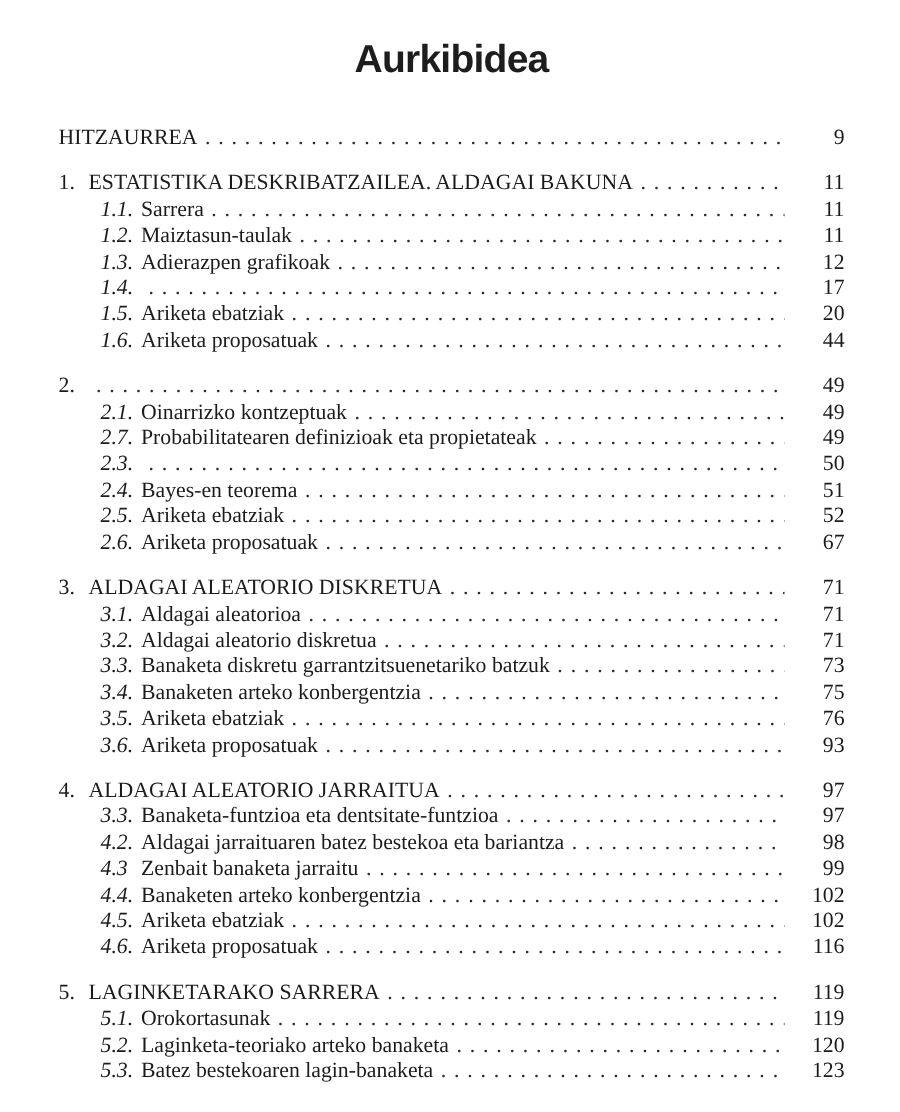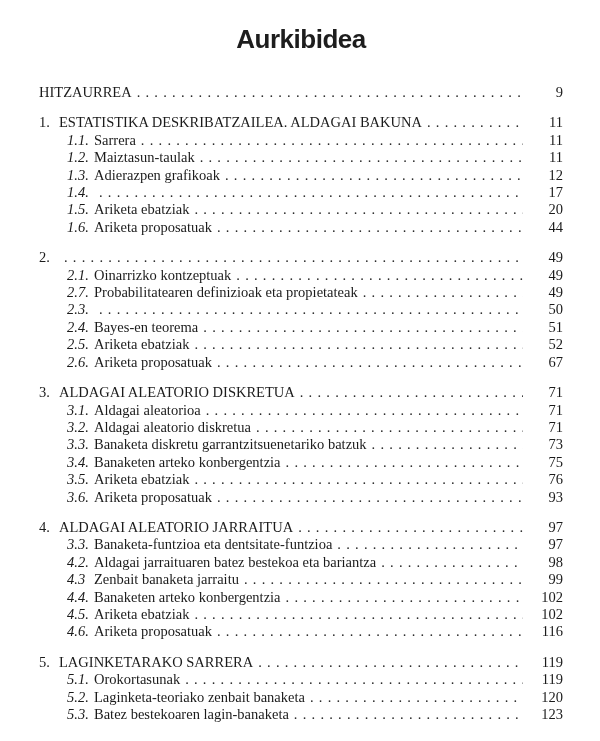--- a/index.html
+++ b/index.html
@@ -254,21 +254,21 @@
         <span class="pg">119</span>
       </div>
       <div class="row section-row">
         <span class="num">5.1.</span>
         <span class="ttl">Orokortasunak</span>
         <span class="dots"></span>
         <span class="pg">119</span>
       </div>
       <div class="row section-row">
         <span class="num">5.2.</span>
-        <span class="ttl">Laginketa-teoriako zenbait banaketa</span>
+        <span class="ttl">Laginketa-teoriako arteko banaketa</span>
         <span class="dots"></span>
         <span class="pg">120</span>
       </div>
       <div class="row section-row">
         <span class="num">5.3.</span>
         <span class="ttl">Batez bestekoaren lagin-banaketa</span>
         <span class="dots"></span>
         <span class="pg">123</span>
       </div>
     </div>

